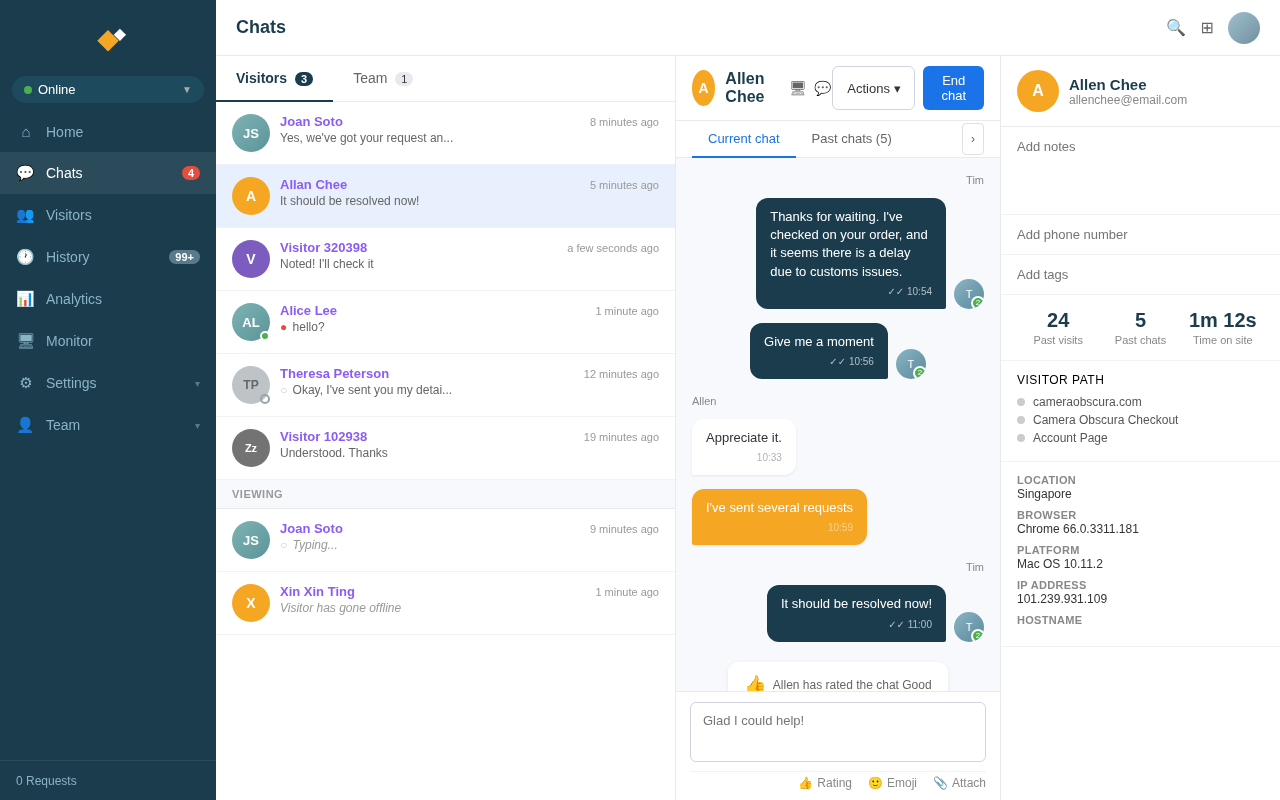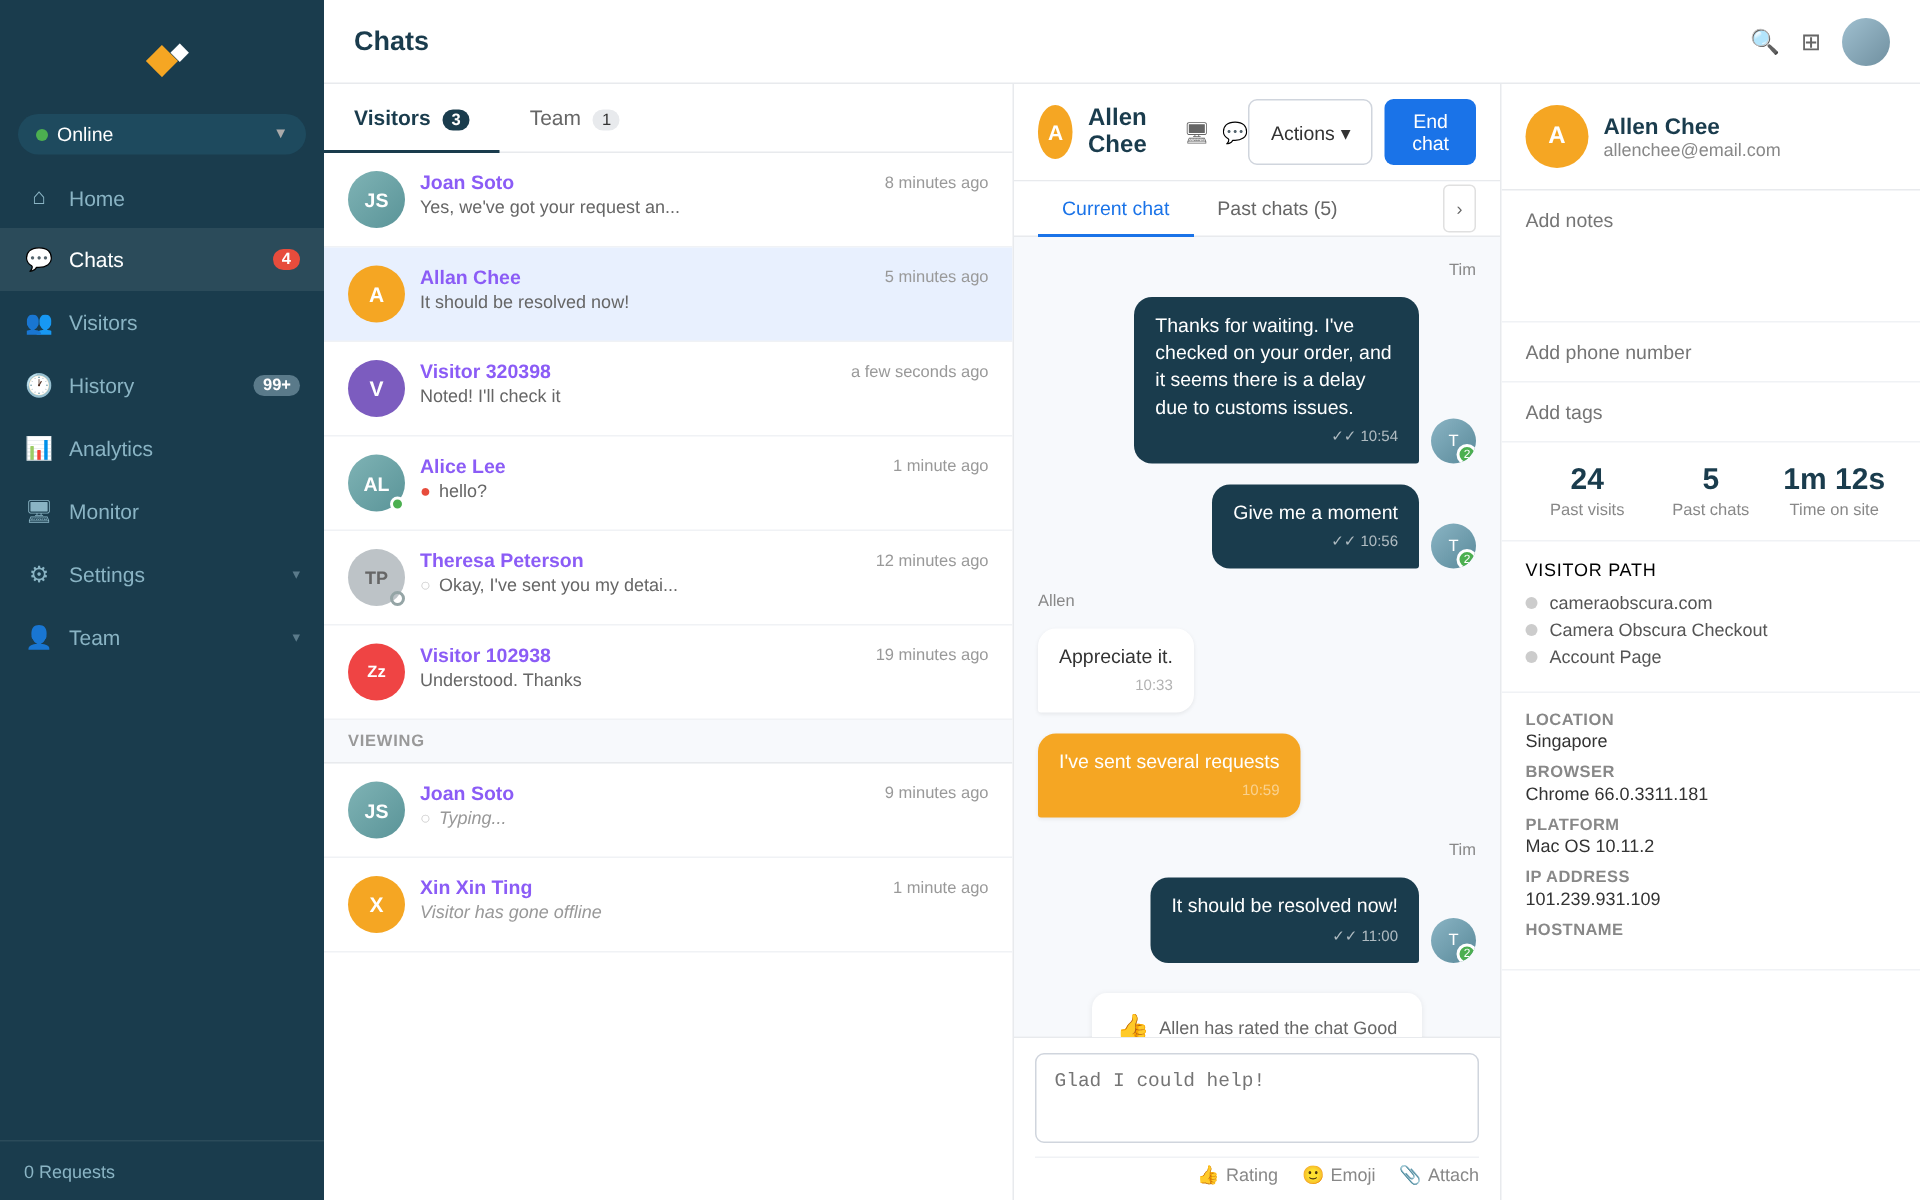--- a/index.html
+++ b/index.html
@@ -98,21 +98,21 @@
     .msg-time { font-size: 10px; opacity: 0.65; margin-top: 4px; text-align: right; display: flex; align-items: center; justify-content: flex-end; gap: 2px; }
     .msg-avatar { width: 30px; height: 30px; border-radius: 50%; background: #8ab4c4; flex-shrink: 0; overflow: hidden; display: flex; align-items: center; justify-content: center; font-size: 11px; color: #fff; position: relative; }
     .agent-indicator { width: 14px; height: 14px; border-radius: 50%; background: #4caf50; border: 2px solid #fff; position: absolute; bottom: -1px; right: -1px; font-size: 8px; display: flex; align-items: center; justify-content: center; }
 
     .rating-card { background: #fff; border-radius: 10px; padding: 12px 16px; box-shadow: 0 1px 4px rgba(0,0,0,0.08); max-width: 380px; margin: 0 auto; text-align: center; }
     .rating-header { display: flex; align-items: center; justify-content: center; gap: 6px; font-size: 12px; color: #666; margin-bottom: 4px; }
     .rating-emoji { font-size: 18px; }
 
     
     #input-area { background: #fff; border-top: 1px solid #e8eaed; padding: 10px 14px; }
-    #message-input { width: 100%; border: 1px solid #d0d5dd; border-radius: 6px; padding: 10px 12px; font-size: 13px; resize: none; outline: none; height: 60px; font-family: Liberation Mono, monospace; color: #333; }
+    #message-input { width: 100%; border: 1px solid #d0d5dd; border-radius: 6px; padding: 10px 12px; font-size: 13px; resize: none; outline: none; height: 60px; font-family: Liberation Sans, sans-serif; color: #333; }
     .input-actions { display: flex; justify-content: flex-end; gap: 16px; margin-top: 6px; padding-top: 4px; border-top: 1px solid #f0f2f5; }
     .input-action-btn { background: none; border: none; color: #888; font-size: 12px; cursor: pointer; display: flex; align-items: center; gap: 4px; }
 
     
     #right-panel { width: 280px; background: #fff; border-left: 1px solid #e8eaed; overflow-y: auto; flex-shrink: 0; }
     .right-panel-header { padding: 14px 16px; display: flex; align-items: center; gap: 10px; border-bottom: 1px solid #e8eaed; }
     .right-panel-avatar { width: 42px; height: 42px; border-radius: 50%; background: #f5a623; display: flex; align-items: center; justify-content: center; color: #fff; font-weight: bold; font-size: 16px; }
     .right-panel-name { font-size: 15px; font-weight: 600; color: #1a3c4d; }
     .right-panel-email { font-size: 12px; color: #888; text-align: right; }
 
@@ -276,21 +276,21 @@
           <div class="chat-content">
             <div class="chat-header">
               <span class="chat-name">Theresa Peterson</span>
               <span class="chat-time">12 minutes ago</span>
             </div>
             <div class="chat-preview"><span style="color:#ccc; margin-right:2px;">○</span> Okay, I've sent you my detai...</div>
           </div>
         </div>
 
         <div class="chat-item">
-          <div class="chat-avatar gray" style="background: #ef4444; font-size: 11px; font-weight: bold;">Zz</div>
+          <div class="chat-avatar gray" style="background: #737373; font-size: 11px; font-weight: bold;">Zz</div>
           <div class="chat-content">
             <div class="chat-header">
               <span class="chat-name">Visitor 102938</span>
               <span class="chat-time">19 minutes ago</span>
             </div>
             <div class="chat-preview">Understood. Thanks</div>
           </div>
         </div>
 
         <div class="section-label">VIEWING</div>
@@ -357,21 +357,21 @@
           <div class="msg-bubble agent-bubble">
             Thanks for waiting. I've checked on your order, and it seems there is a delay due to customs issues.
             <div class="msg-time">✓✓ 10:54</div>
           </div>
           <div class="msg-avatar" style="background: linear-gradient(135deg, #8ab4c4, #5a8a9a);">
             T
             <span class="agent-indicator">2</span>
           </div>
         </div>
 
-        <div class="msg-row agent" style="margin-top: 4px;">
+        <div class="msg-row agent" style="margin-top: 4px; justify-content: center;">
           <div class="msg-bubble agent-bubble">
             Give me a moment
             <div class="msg-time">✓✓ 10:56</div>
           </div>
           <div class="msg-avatar" style="background: linear-gradient(135deg, #8ab4c4, #5a8a9a);">
             T
             <span class="agent-indicator">2</span>
           </div>
         </div>
 

